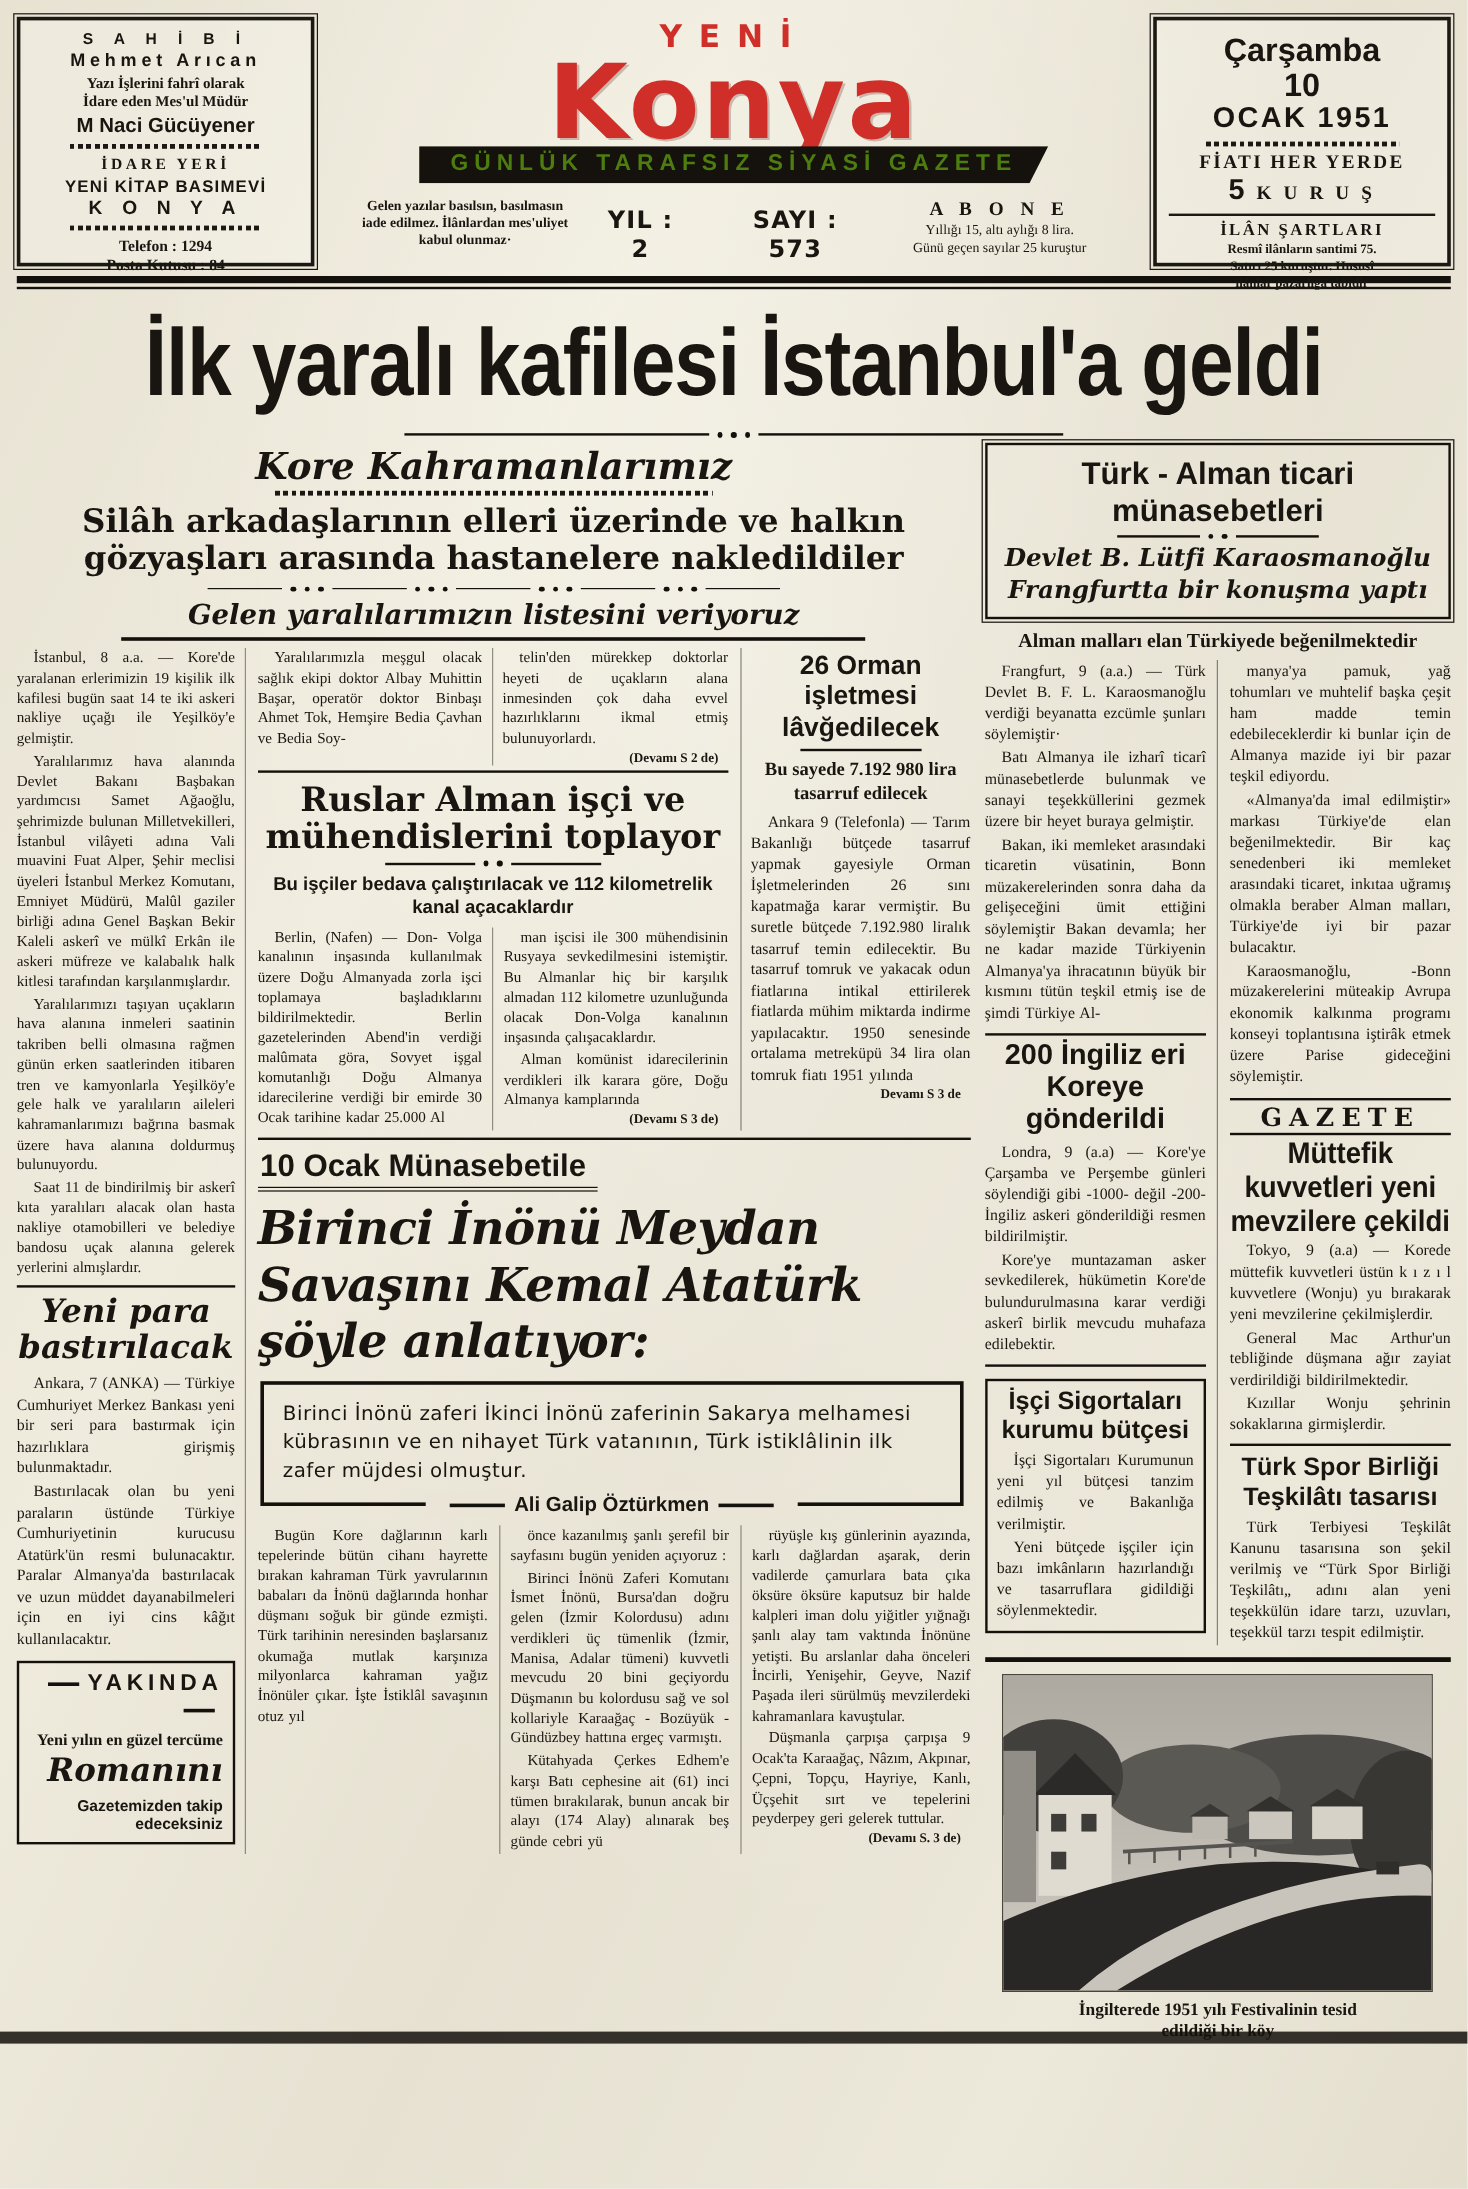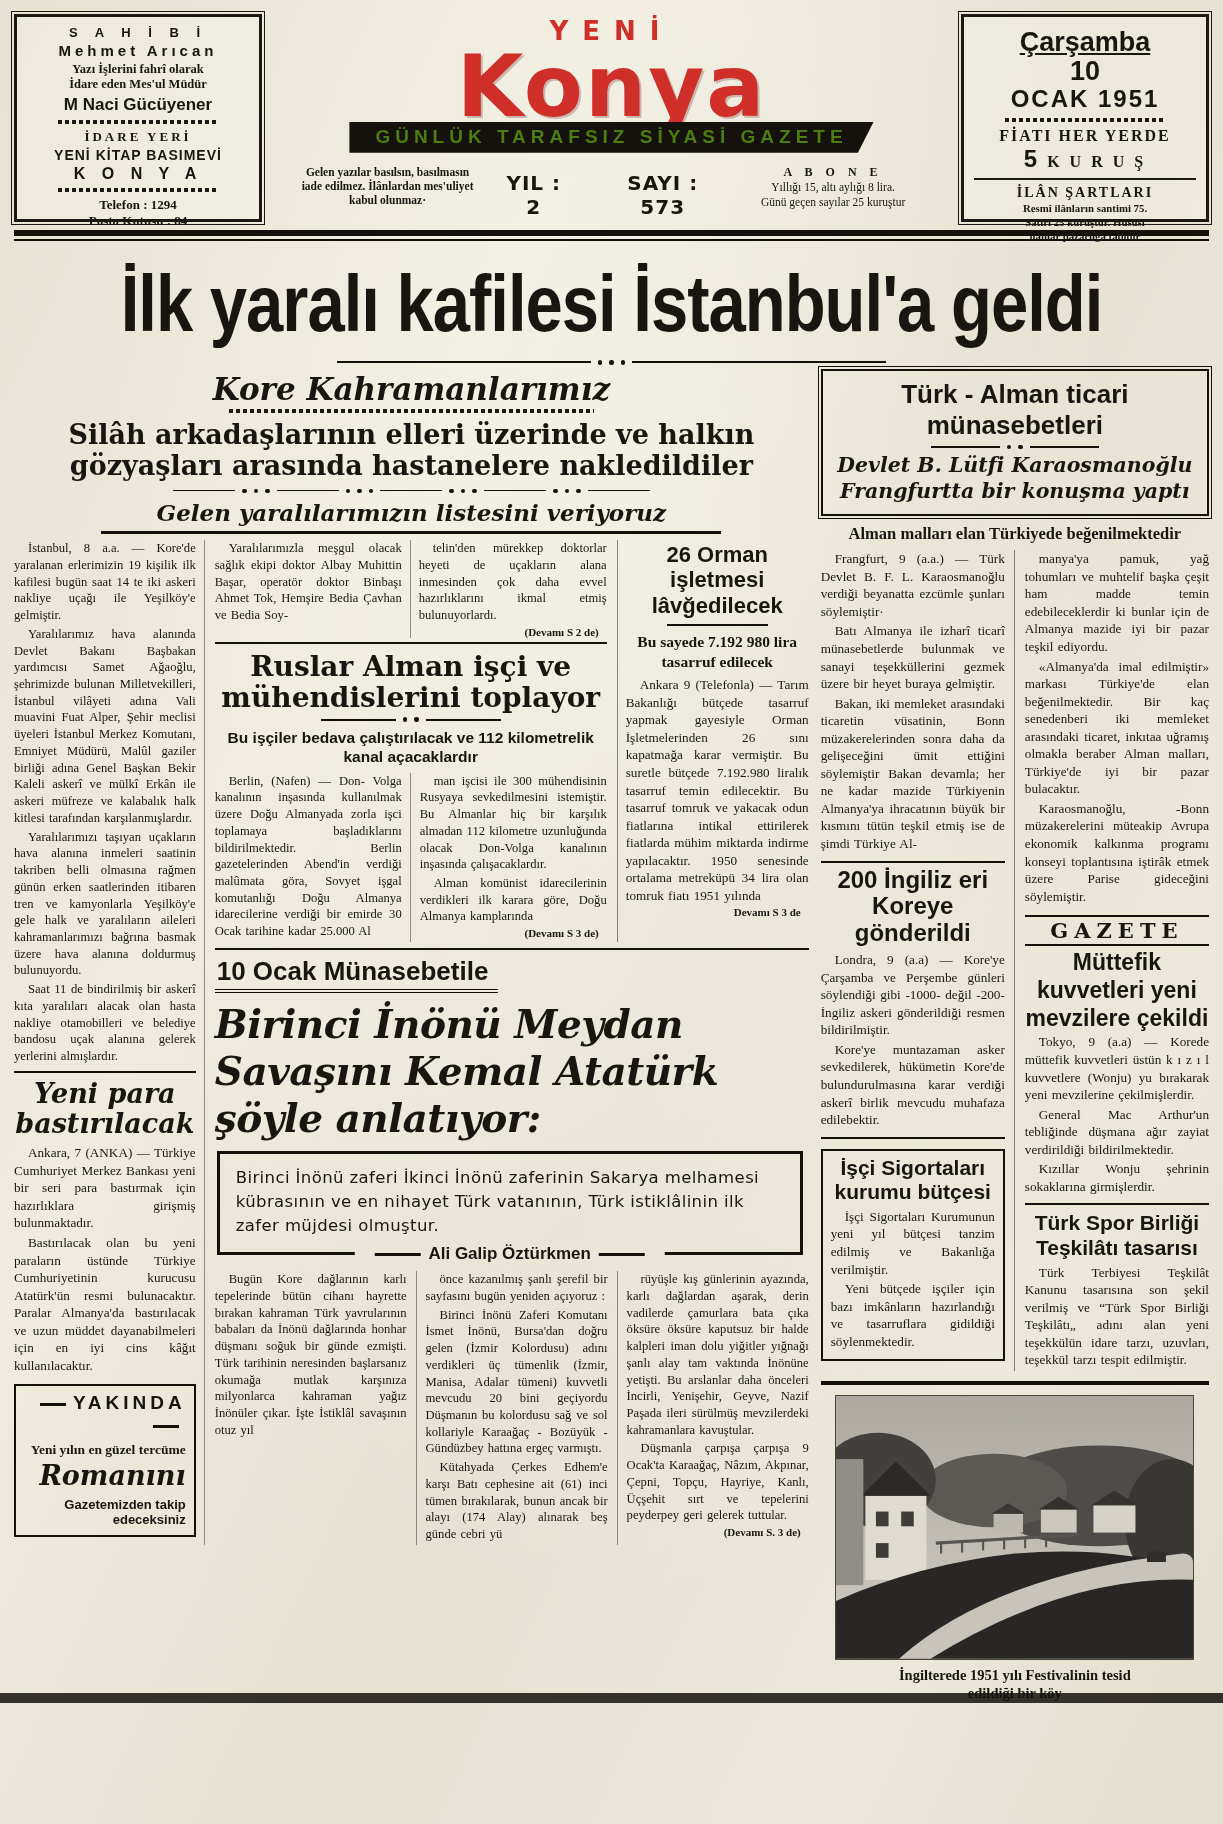--- a/index.html
+++ b/index.html
@@ -36,23 +36,23 @@
              font-size:86px;line-height:.95;letter-spacing:2px;text-shadow:2px 2px 0 rgba(90,20,15,.25);}
   .banner{display:inline-block;background:#15120d;color:#4d7c0f;
           font-family:"Liberation Sans",sans-serif;font-weight:bold;font-size:19px;
           letter-spacing:5px;padding:4px 26px 5px;margin-top:-6px;
           clip-path:polygon(0 0,100% 0,97% 100%,0 100%);}
   .mast-sub{display:flex;justify-content:space-between;align-items:flex-start;margin-top:12px;padding:0 6px;}
   .notice{font-size:11.5px;font-weight:bold;text-align:center;line-height:1.25;width:230px;}
   .issue{font-family:"DejaVu Sans",sans-serif;font-weight:900;font-size:20px;letter-spacing:1px;
          display:flex;gap:34px;margin-top:6px;}
   .abone{font-size:11.5px;text-align:center;line-height:1.3;width:235px;}
-  .abone b{letter-spacing:5px;font-size:12px;}
-
-  .db-day{font-family:"Liberation Sans",sans-serif;font-weight:bold;font-size:27px;margin-top:2px;text-decoration:underline;}
+  .abone b{letter-spacing:5px;font-size:16px;}
+
+  .db-day{font-family:"Liberation Sans",sans-serif;font-weight:bold;font-size:27px;margin-top:2px;}
   .db-num{font-family:"Liberation Sans",sans-serif;font-weight:bold;font-size:27px;line-height:1;}
   .db-my{font-family:"Liberation Sans",sans-serif;font-weight:bold;font-size:24px;letter-spacing:2px;}
   .db-price-lab{font-weight:bold;font-size:16px;letter-spacing:2px;margin-top:2px;}
   .db-price{font-weight:bold;font-size:16px;letter-spacing:3px;}
   .db-price .big5{font-size:24px;font-family:"Liberation Sans",sans-serif;}
   .db-rule{border-top:2px solid #1c1914;margin:5px 4px;}
   .db-ilan{font-weight:bold;font-size:14px;letter-spacing:2px;}
   .db-ilan-sm{font-size:10.8px;font-weight:bold;line-height:1.3;}
 
   

